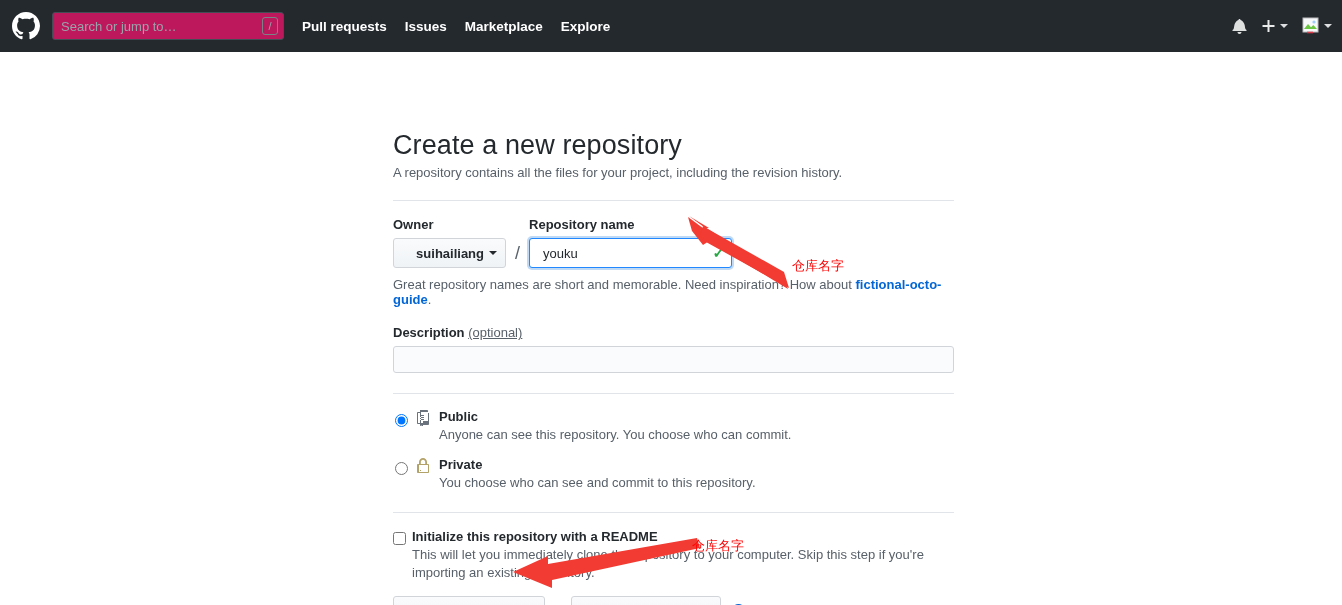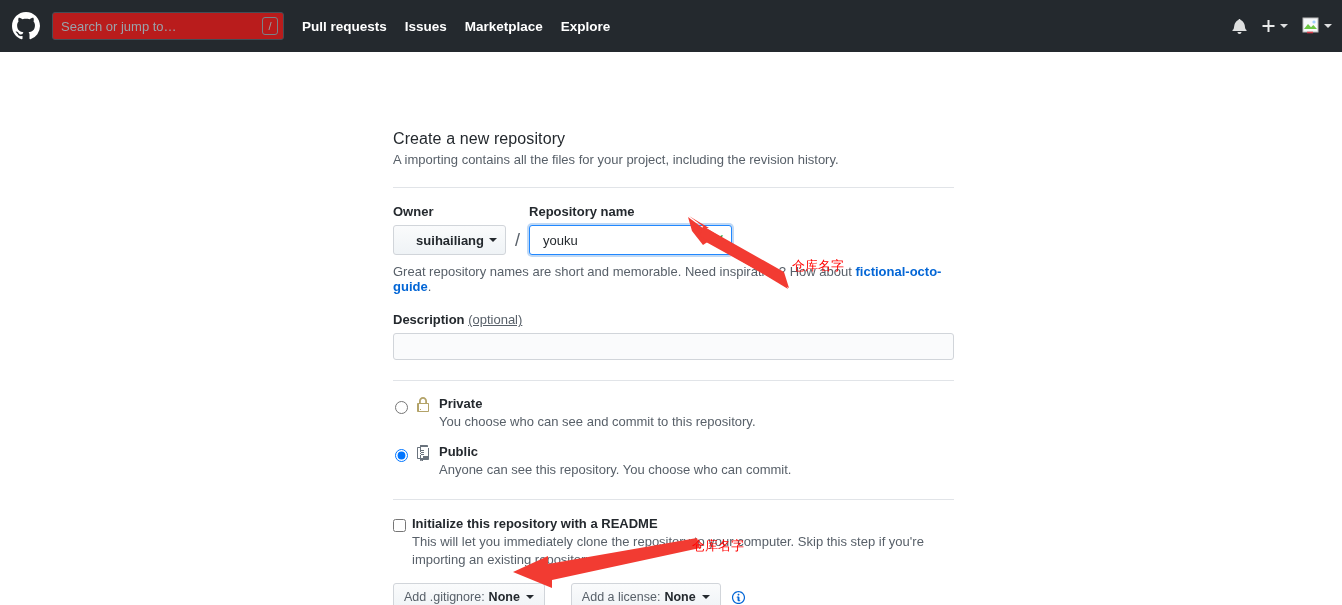--- a/index.html
+++ b/index.html
@@ -19,21 +19,21 @@
     display: flex; align-items: center;
   }
   #gh-logo { margin-left: 12px; width: 28px; height: 28px; display: block; }
   #search-wrap {
     position: relative;
     margin-left: 12px;
     width: 232px; height: 28px;
   }
   #search-input {
     width: 232px; height: 28px;
-    background: #b91c1c;
+    background: #be185d;
     border: 1px solid #444d56;
     border-radius: 3px;
     color: #b5bcc3;
     font-family: "Liberation Sans", sans-serif;
     font-size: 13px;
     padding: 0 28px 0 8px;
     outline: none;
   }
   #search-input::placeholder { color: #9aa2aa; }
   #slash-badge {
@@ -73,21 +73,21 @@
   }
 
   
   #main { position: relative; width: 1342px; }
   #form-col {
     position: absolute;
     left: 393px; top: 78px;
     width: 561px;
   }
   #page-title {
-    font-size: 16px;
+    font-size: 27px;
     font-weight: normal;
     color: #24292e;
     margin: 0 0 4px 0;
     letter-spacing: .1px;
   }
   #page-subtitle {
     font-size: 13px;
     color: #586069;
     margin: 0;
   }
@@ -292,21 +292,21 @@
       </svg>
       <i class="caret-down"></i>
     </span>
   </div>
 </div>
 
 <div id="main">
   <div id="form-col">
 
     <h1 id="page-title">Create a new repository</h1>
-    <p id="page-subtitle">A importing contains all the files for your project, including the revision history.</p>
+    <p id="page-subtitle">A repository contains all the files for your project, including the revision history.</p>
     <hr class="rule">
 
     <div id="owner-repo-row">
       <div id="owner-block">
         <span class="field-label">Owner</span>
         <button id="owner-btn">
           <span>suihailiang</span>
           <i class="caret-dark"></i>
         </button>
       </div>
@@ -330,44 +330,44 @@
       <span class="field-label">
         <span>Description</span>
         <span class="optional">(optional)</span>
       </span>
       <input id="desc-input" type="text" value="" style="">
     </div>
 
     <hr class="rule">
 
     <div id="visibility">
+
+      <div class="vis-row">
+        <input class="vis-radio" type="radio" name="visibility" checked="" style="">
+        <span class="vis-icon">
+          <svg width="16" height="16" viewBox="0 0 12 16" fill="#6a737d">
+            <path d="M3 5h4v1H3V5zm0 3h4V7H3v1zm0 2h4V9H3v1zm9-7v11c0 .55-.45 1-1 1H6v2l-1.5-1.5L3 16v-2H1
+                     c-.55 0-1-.45-1-1V3c0-.55.45-1 1-1h2V0h7c.55 0 1 .45 1 1v2h1zM3 13V3H1v10h2zm8-11H4v11h2v-2h5V2z"></path>
+          </svg>
+        </span>
+        <div class="vis-title">Public</div>
+        <div class="vis-desc">Anyone can see this repository. You choose who can commit.</div>
+      </div>
 
       <div class="vis-row">
         <input class="vis-radio" type="radio" name="visibility" style="">
         <span class="vis-icon">
           <svg width="16" height="16" viewBox="0 0 12 16" fill="#b3a369">
             <path d="M4 13H3v-1h1v1zm8-6v7c0 .55-.45 1-1 1H1c-.55 0-1-.45-1-1V7c0-.55.45-1 1-1h1V4
                      c0-2.2 1.8-4 4-4s4 1.8 4 4v2h1c.55 0 1 .45 1 1zM3.8 6h4.41V4c0-1.22-.98-2.2-2.2-2.2
                      -1.22 0-2.2.98-2.2 2.2v2H3.8zM11 7H2v7h9V7z"></path>
           </svg>
         </span>
         <div class="vis-title">Private</div>
         <div class="vis-desc">You choose who can see and commit to this repository.</div>
-      </div>
-
-      <div class="vis-row">
-        <input class="vis-radio" type="radio" name="visibility" checked="" style="">
-        <span class="vis-icon">
-          <svg width="16" height="16" viewBox="0 0 12 16" fill="#6a737d">
-            <path d="M3 5h4v1H3V5zm0 3h4V7H3v1zm0 2h4V9H3v1zm9-7v11c0 .55-.45 1-1 1H6v2l-1.5-1.5L3 16v-2H1
-                     c-.55 0-1-.45-1-1V3c0-.55.45-1 1-1h2V0h7c.55 0 1 .45 1 1v2h1zM3 13V3H1v10h2zm8-11H4v11h2v-2h5V2z"></path>
-          </svg>
-        </span>
-        <div class="vis-title">Public</div>
-        <div class="vis-desc">Anyone can see this repository. You choose who can commit.</div>
       </div>
     </div>
 
     <hr class="rule">
 
     <div id="readme-row">
       <input id="readme-check" type="checkbox" style="">
       <div id="readme-title">Initialize this repository with a README</div>
       <div id="readme-desc">This will let you immediately clone the repository to your computer. Skip this step if you're importing an existing repository.</div>
     </div>

